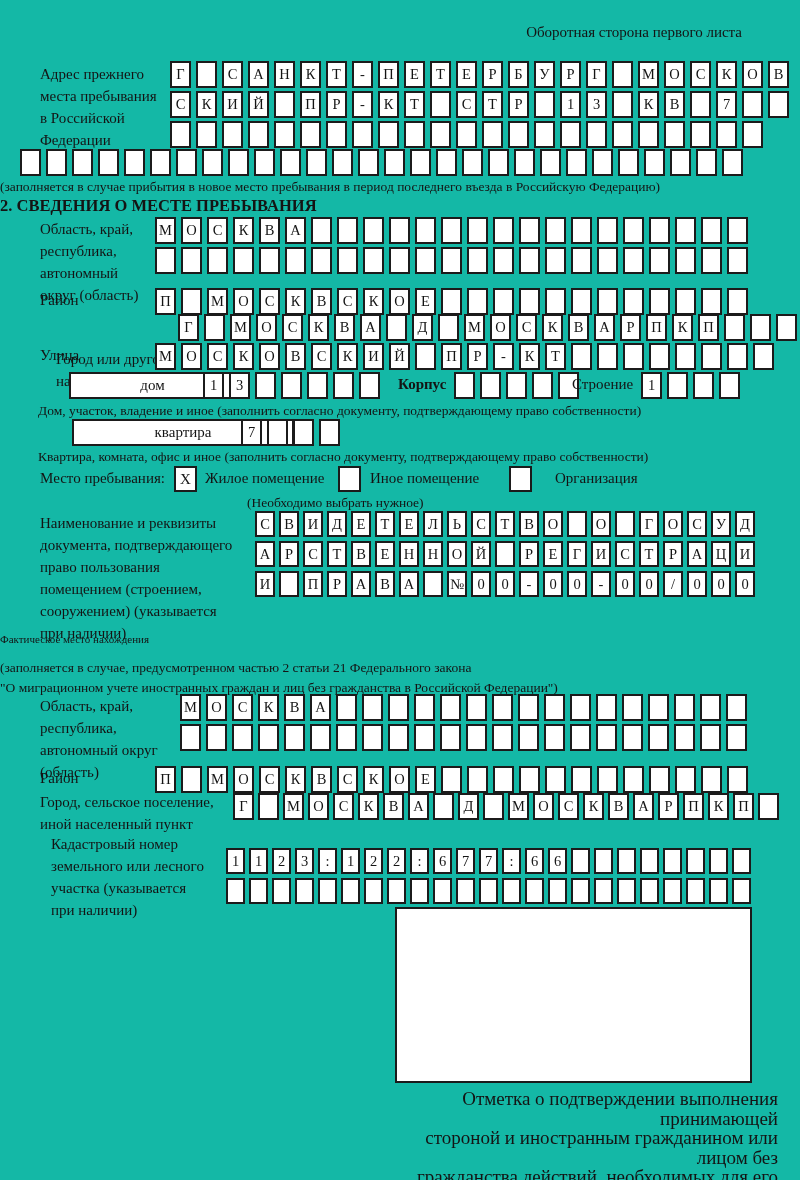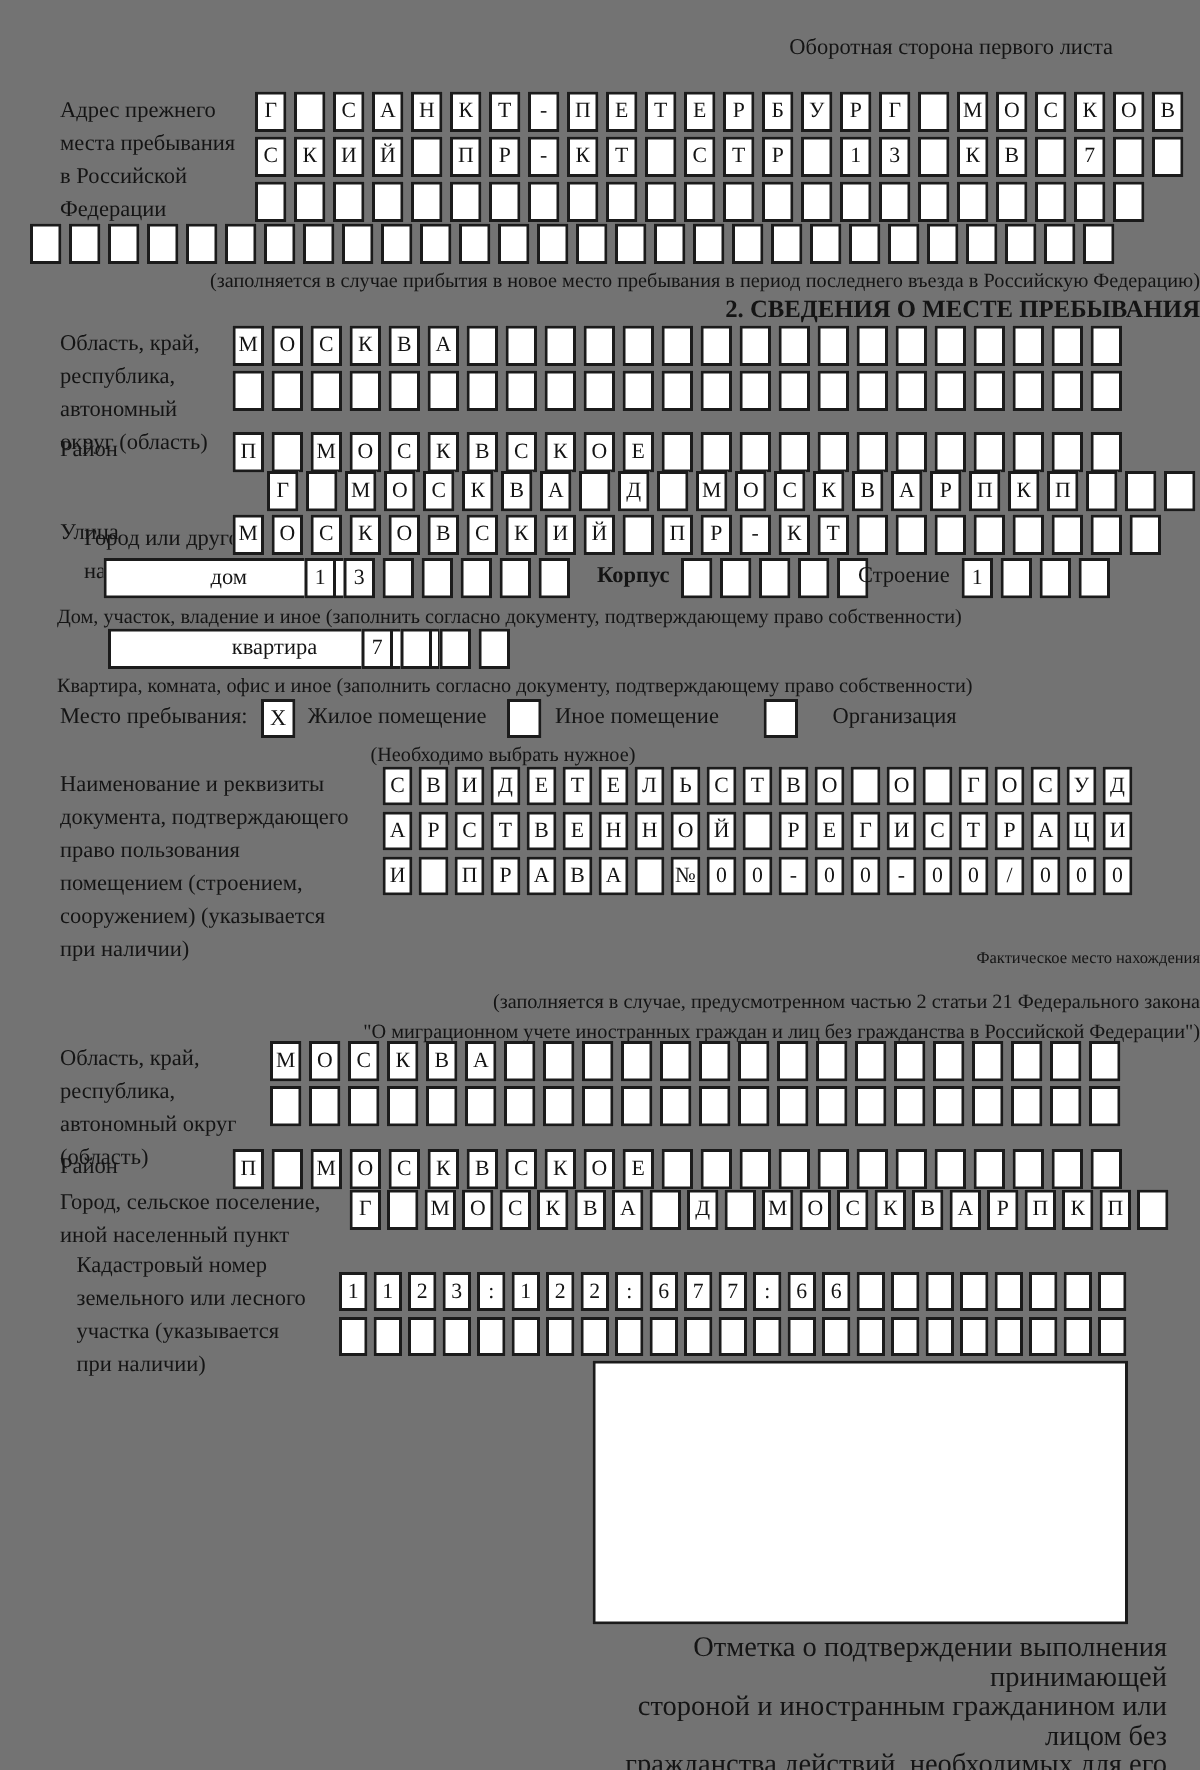--- a/index.html
+++ b/index.html
@@ -1,20 +1,20 @@
 <!DOCTYPE html>
 <html><head>
 <meta charset="utf-8">
 <style>
   html,body{margin:0;padding:0;background:#fff;}
-  .page{position:relative;width:800px;height:1180px;background:#737373;overflow:hidden;
+  .page{position:relative;width:800px;height:1180px;background:#14b8a6;overflow:hidden;
         font-family:"Liberation Serif","DejaVu Serif",serif;color:#141414;}
   .label{position:absolute;font-size:15px;line-height:22px;white-space:pre-line;}
   .note{position:absolute;font-size:13.5px;line-height:20px;white-space:pre-line;}
-  .center{left:0;width:800px;text-align:right;}
+  .center{left:0;width:800px;text-align:left;}
   .title{position:absolute;font-weight:bold;font-size:16.5px;}
   .subtitle{position:absolute;font-weight:normal;font-size:11px;}
   .boxrow{position:absolute;display:flex;gap:5px;}
   .cell{flex:0 0 auto;width:21px;height:27px;border:2px solid #1b1b1b;box-sizing:border-box;
         display:flex;align-items:center;justify-content:center;font-size:14.5px;background:#fff;}
   .boxrow.narrow{gap:4px}.boxrow.narrow .cell{width:20px;height:26px;}
   .boxrow.p25{gap:4px}.boxrow.p25 .cell{width:21px;height:27px;}
   .boxrow.xnarrow{gap:4px}.boxrow.xnarrow .cell{width:19px;height:26px;}
   .widebox{position:absolute;height:27px;border:2px solid #1b1b1b;box-sizing:border-box;
         display:flex;align-items:center;justify-content:center;font-size:15px;background:#fff;margin-left:39px;}

